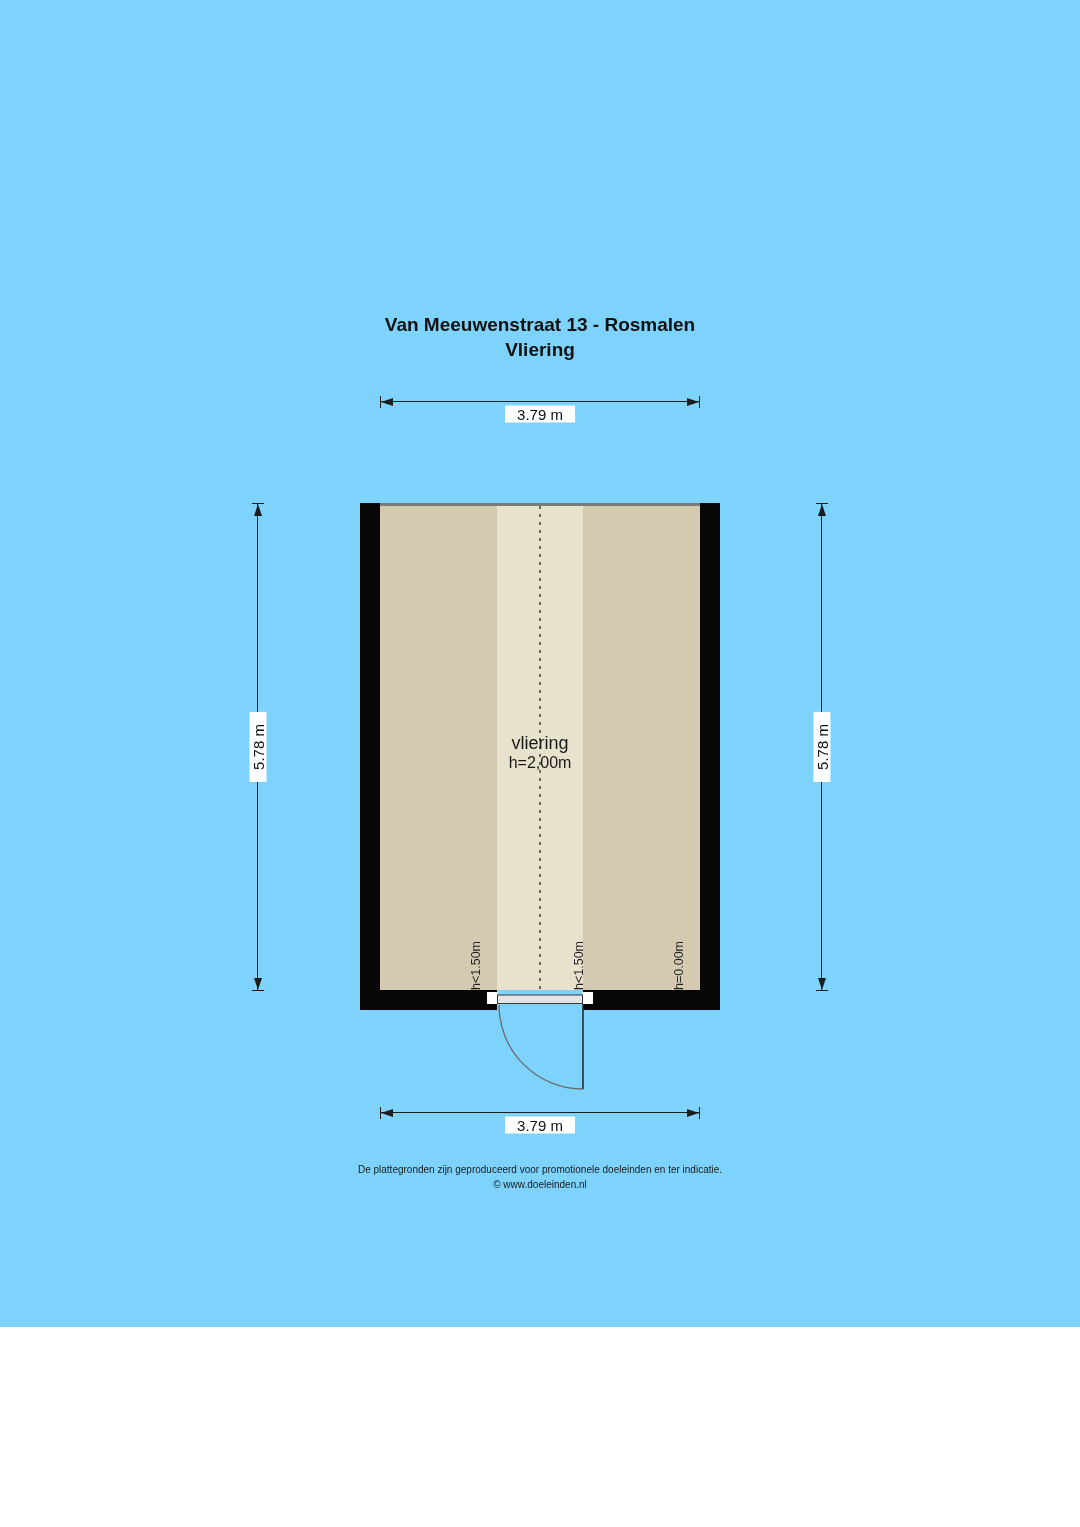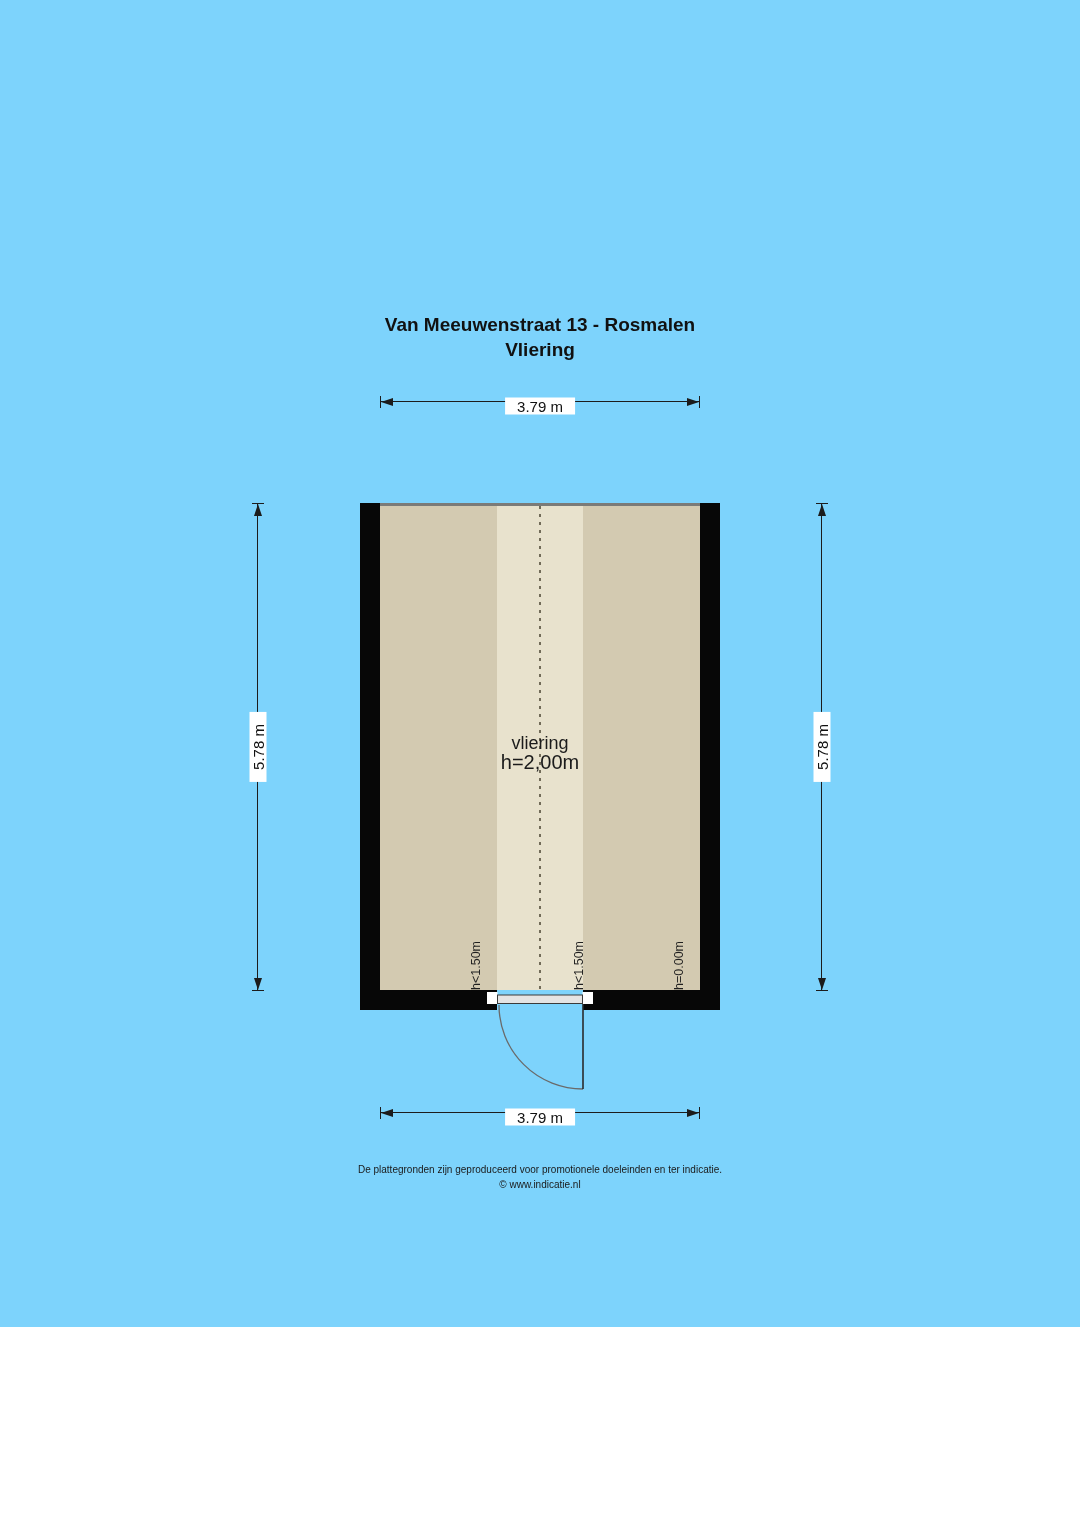--- a/index.html
+++ b/index.html
@@ -16,21 +16,21 @@
 
   
   .dim-h { position:absolute; height:16px; }
   .dim-h .dline { position:absolute; left:1px; right:1px; top:7px; height:1px; background:#1c1c1c; }
   .dim-h .tick-l { position:absolute; left:0; top:2px; width:1px; height:12px; background:#1c1c1c; }
   .dim-h .tick-r { position:absolute; right:0; top:2px; width:1px; height:12px; background:#1c1c1c; }
   .dim-h .arr-l { position:absolute; left:1px; top:3.5px; width:0; height:0;
     border-top:4px solid transparent; border-bottom:4px solid transparent; border-right:12px solid #1c1c1c; }
   .dim-h .arr-r { position:absolute; right:1px; top:3.5px; width:0; height:0;
     border-top:4px solid transparent; border-bottom:4px solid transparent; border-left:12px solid #1c1c1c; }
-  .dim-h .dlabel { position:absolute; left:50%; top:12px; transform:translate(-50%,-50%);
+  .dim-h .dlabel { position:absolute; left:50%; top:20px; transform:translate(-50%,-50%);
     background:#ffffff; padding:0 12px; font-size:15px; color:#111; white-space:nowrap; }
 
   .dim-v { position:absolute; width:16px; }
   .dim-v .dline { position:absolute; top:1px; bottom:1px; left:7px; width:1px; background:#1c1c1c; }
   .dim-v .tick-t { position:absolute; top:0; left:2px; width:12px; height:1px; background:#1c1c1c; }
   .dim-v .tick-b { position:absolute; bottom:0; left:2px; width:12px; height:1px; background:#1c1c1c; }
   .dim-v .arr-t { position:absolute; top:1px; left:3.5px; width:0; height:0;
     border-left:4px solid transparent; border-right:4px solid transparent; border-bottom:12px solid #1c1c1c; }
   .dim-v .arr-b { position:absolute; bottom:1px; left:3.5px; width:0; height:0;
     border-left:4px solid transparent; border-right:4px solid transparent; border-top:12px solid #1c1c1c; }
@@ -50,21 +50,21 @@
 
   .wall { position:absolute; background:#070707; }
   .wall.left   { left:360px; top:503px; width:20px; height:507px; }
   .wall.right  { left:700px; top:503px; width:20px; height:507px; }
   .wall.bottom-left  { left:360px; top:990px; width:137px; height:20px; }
   .wall.bottom-right { left:583px; top:990px; width:137px; height:20px; }
   .top-edge { position:absolute; left:380px; top:503px; width:320px; height:3px; background:#7b7b78; }
 
   .room-label { position:absolute; left:540px; top:733px; transform:translateX(-50%); text-align:center; }
   .room-name { font-size:18px; line-height:21px; color:#1b1b1b; }
-  .room-height { font-size:20px; line-height:17px; color:#1b1b1b; }
+  .room-height { font-size:16px; line-height:17px; color:#1b1b1b; }
 
   .zone-label {
     position:absolute; top:976px; font-size:12.5px; line-height:14px; color:#1f1f1f;
     white-space:nowrap; transform:rotate(-90deg); transform-origin:0 100%;
   }
   .zone-1 { left:382px; } .zone-2 { left:483px; } .zone-3 { left:586px; } .zone-4 { left:686px; }
 
   .door-svg { position:absolute; left:480px; top:990px; width:120px; height:110px; }
 
   
@@ -142,16 +142,16 @@
     <div class="dline"></div>
     <div class="tick-l"></div>
     <div class="tick-r"></div>
     <div class="arr-l"></div>
     <div class="arr-r"></div>
     <div class="dlabel">3.79 m</div>
   </div>
 
   <div class="footer">
     <div>De plattegronden zijn geproduceerd voor promotionele doeleinden en ter indicatie.</div>
-    <div>© www.indicatie.nl</div>
+    <div>© www.doeleinden.nl</div>
   </div>
 
 </div>
 
 </body></html>

